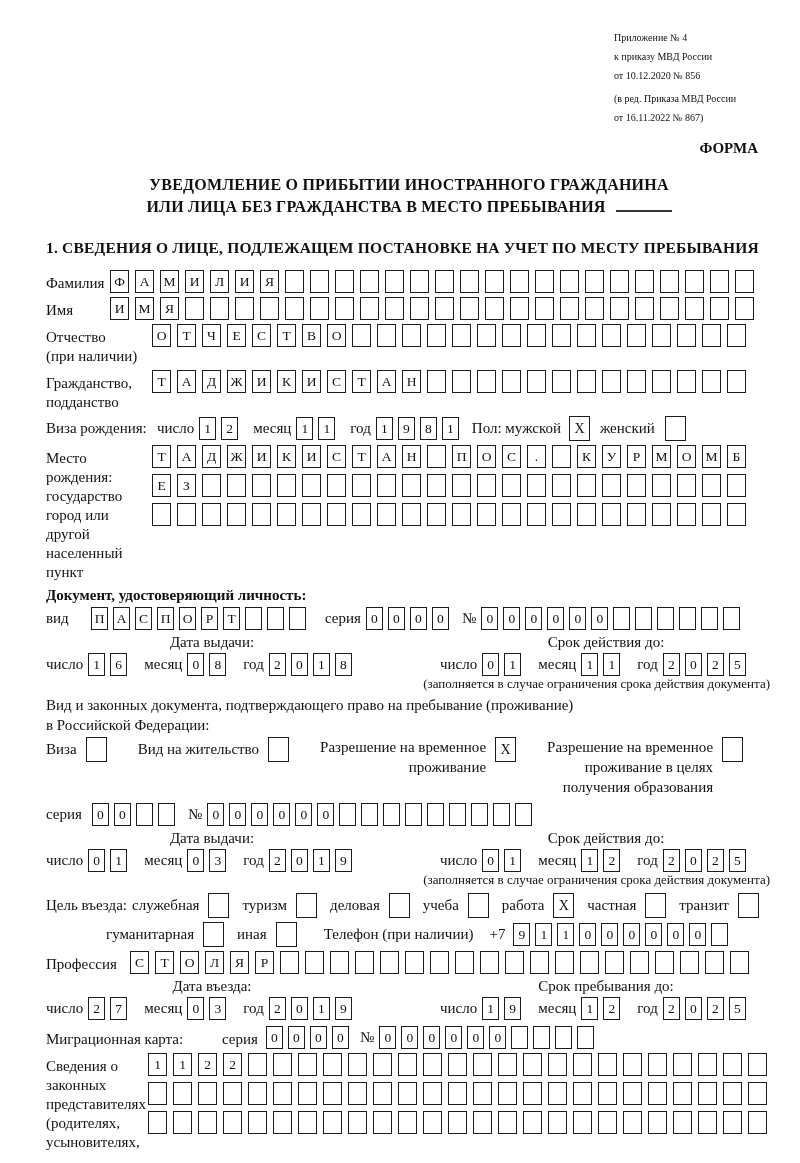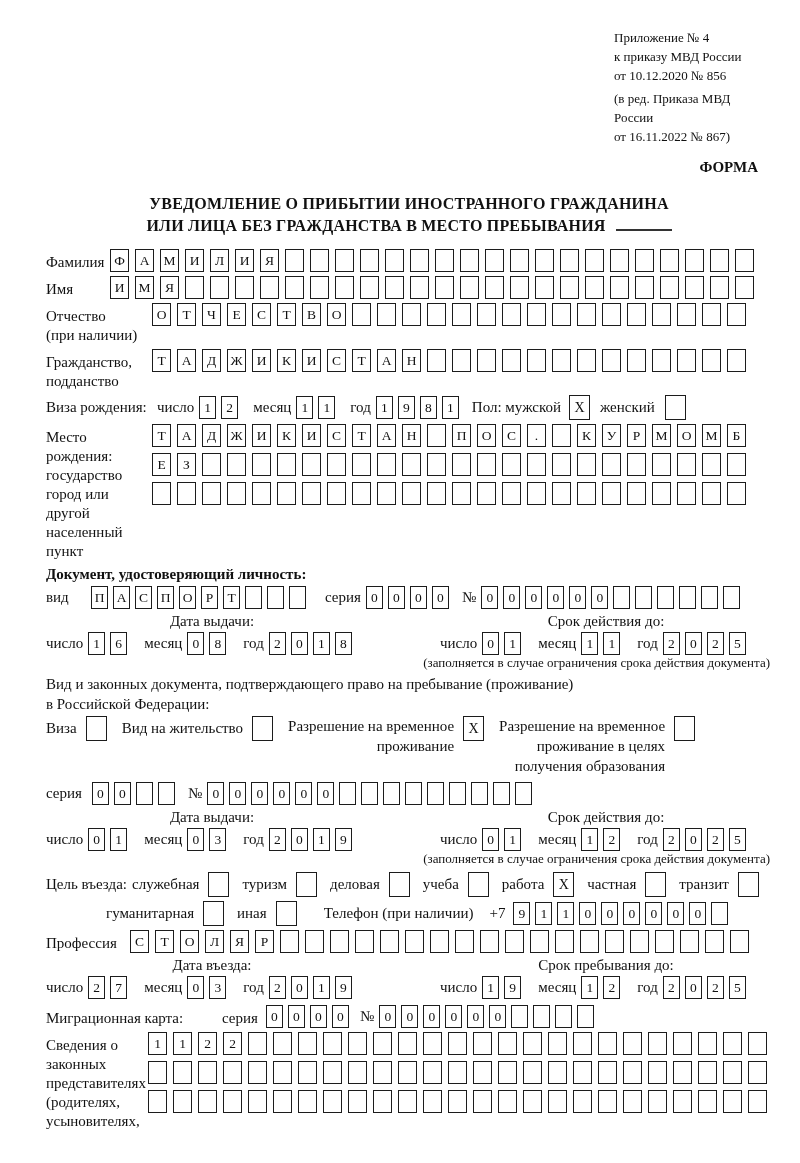--- a/index.html
+++ b/index.html
@@ -4,21 +4,21 @@
 <style>
   * { margin:0; padding:0; box-sizing:border-box; }
   html,body { background:#e9e9e9; }
   body { font-family:"Liberation Serif", serif; color:#111; }
   .page {
     width:800px; height:1163px; background:#ffffff; margin:0 auto;
     padding:28px 28px 10px 46px; overflow:hidden; position:relative;
     font-size:15px;
   }
   
-  .refblock { margin-left:568px; font-size:13px; line-height:19px; }
+  .refblock { margin-left:568px; font-size:10px; line-height:19px; }
   .editnote { margin-top:4px; }
   .forma { text-align:right; padding-right:14px; margin-top:12px; font-weight:bold; font-size:15px; line-height:19px; }
   
   .title { margin-top:16px; text-align:center; font-weight:bold; font-size:16px; line-height:22px; letter-spacing:.2px; }
   .uline { display:inline-block; width:56px; border-bottom:2px solid #333; margin-left:10px; }
   
   .sec1 { margin-top:20px; font-weight:bold; font-size:15.5px; line-height:20px; letter-spacing:.2px; }
   .formbody { margin-top:12px; }
   
   .frow { display:flex; align-items:flex-start; margin-bottom:4px; }
@@ -51,21 +51,21 @@
   .dgrp.right { margin-left:62px; }
   .dhead { text-align:center; line-height:17px; }
   .dfields { display:flex; align-items:center; margin-top:2px; }
   .dlabel { margin-right:5px; white-space:nowrap; }
   .dfields .cells { margin-right:12px; }
   .dfields .cells:last-child { margin-right:0; }
   .note { text-align:right; font-size:13px; line-height:15px; padding-right:2px; }
   
   .resline { line-height:20px; }
   .resopts { display:flex; align-items:flex-start; margin-top:2px; }
-  .ropt { display:flex; align-items:flex-start; margin-right:15px; }
+  .ropt { display:flex; align-items:flex-start; margin-right:31px; }
   .ropt:last-child { margin-right:0; }
   .roptlines { text-align:right; line-height:20px; }
   .ropt .cb { margin-left:9px; margin-top:0; }
   .ropt.simple { align-items:center; }
   
   .popt { display:inline-flex; align-items:center; margin-right:13px; }
   .popt .cb { margin-left:9px; }
   .prow { display:flex; align-items:center; margin-bottom:4px; flex-wrap:nowrap; }
   .indent60 { padding-left:60px; }
   .phonelbl { margin-left:14px; }
@@ -92,20 +92,21 @@
 
   <div class="forma">ФОРМА</div>
 
   <div class="title">
     <div>УВЕДОМЛЕНИЕ О ПРИБЫТИИ ИНОСТРАННОГО ГРАЖДАНИНА</div>
     <div>
       <span>ИЛИ ЛИЦА БЕЗ ГРАЖДАНСТВА В МЕСТО ПРЕБЫВАНИЯ</span><span class="uline"></span>
     </div>
   </div>
 
+  <div class="sec1">1. СВЕДЕНИЯ О ЛИЦЕ, ПОДЛЕЖАЩЕМ ПОСТАНОВКЕ НА УЧЕТ ПО МЕСТУ ПРЕБЫВАНИЯ</div>
 
   <div class="formbody">
 
     <div class="frow">
       <span class="flabel w64">Фамилия</span>
       <span class="cells">
           <span class="cell">Ф</span>
           <span class="cell">А</span>
           <span class="cell">М</span>
           <span class="cell">И</span>

